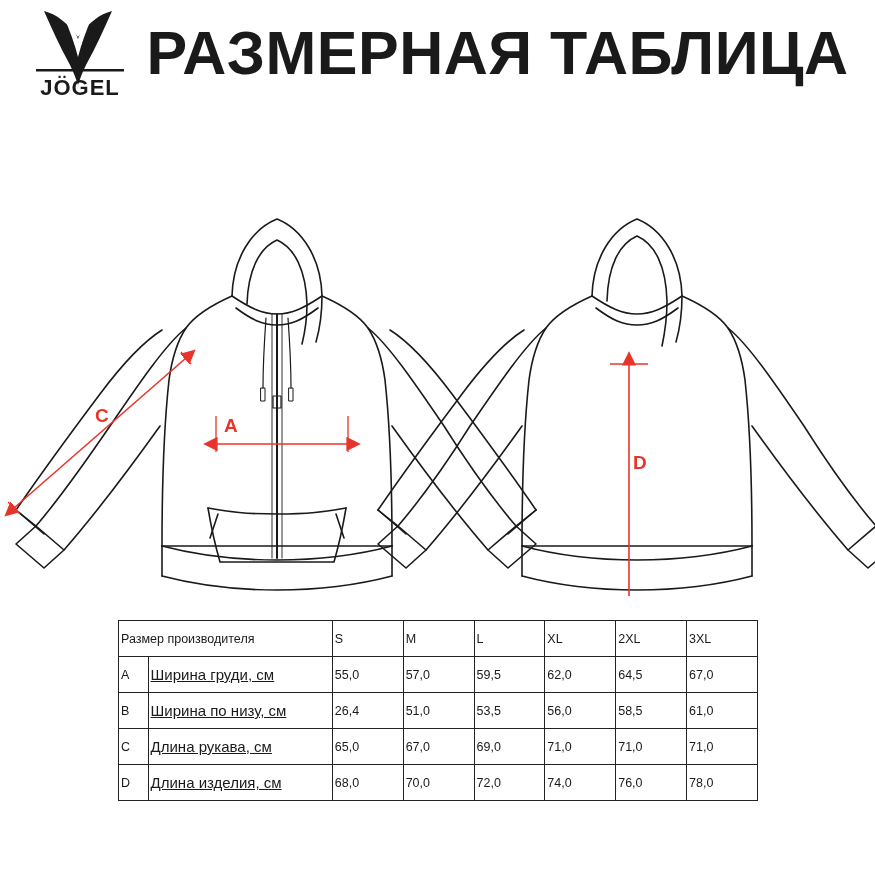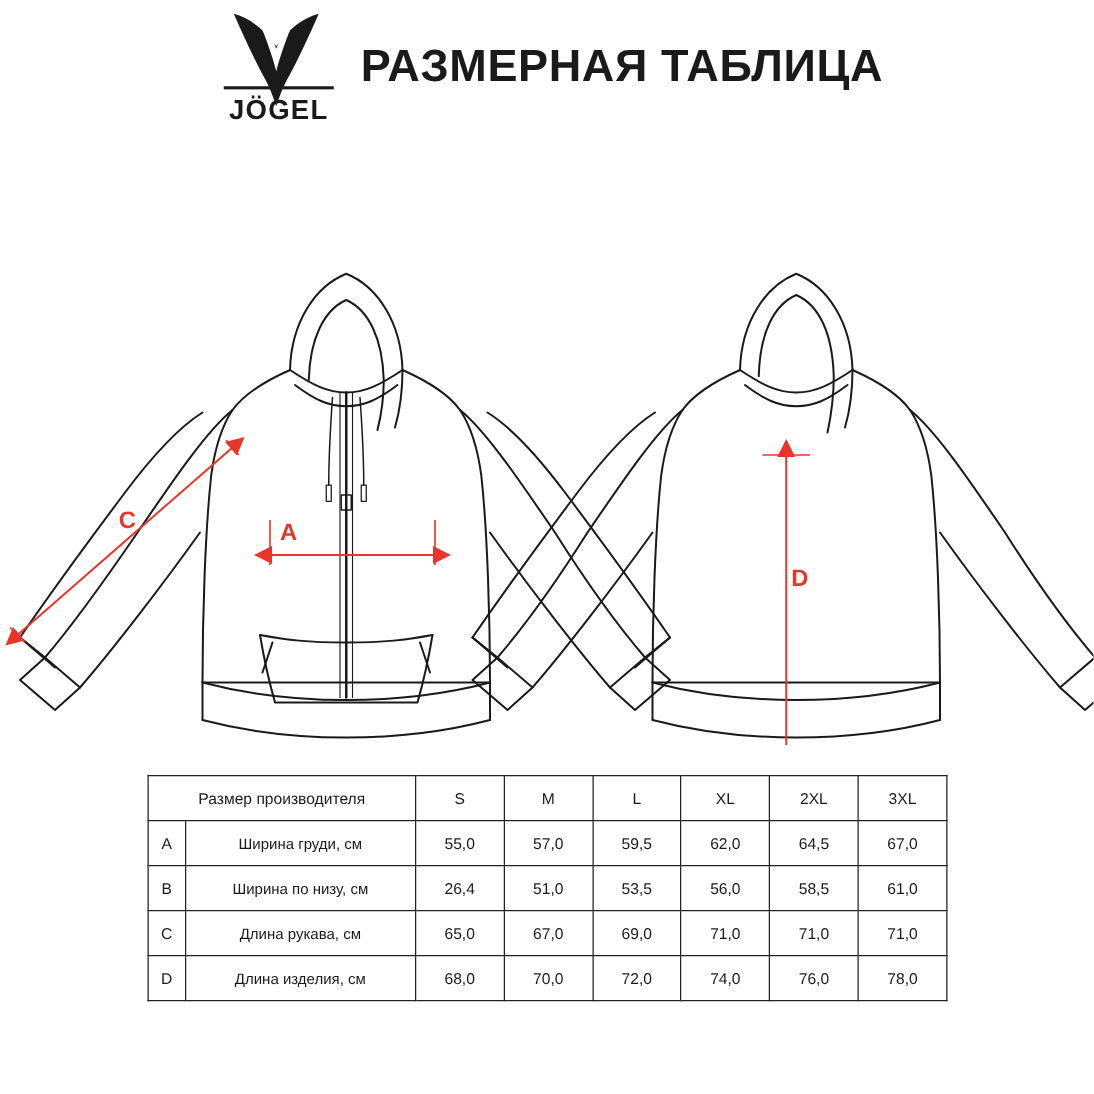--- a/index.html
+++ b/index.html
@@ -26,21 +26,21 @@
     height: 96px;
     box-sizing: border-box;
   }
   .logo {
     width: 108px;
     height: 92px;
     position: relative;
   }
   .logo svg { display: block; }
   .title {
-    font-size: 36px;
+    font-size: 61px;
     font-weight: bold;
     letter-spacing: 0.5px;
     color: #1a1a1a;
     white-space: nowrap;
     font-family: "Liberation Sans", sans-serif;
   }
 
   
   .illustration {
     position: relative;
@@ -58,37 +58,38 @@
     top: 620px;
     width: 640px;
   }
   table.size-table {
     border-collapse: collapse;
     width: 640px;
     font-size: 12.5px;
   }
   table.size-table td, table.size-table th {
     border: 1px solid #222;
-    text-align: center;
+    text-align: left;
     vertical-align: middle;
     height: 35px;
     font-weight: normal;
     padding: 0 2px;
     font-family: "Liberation Sans", sans-serif;
   }
   .lbl-col {
     width: 26px;
     font-weight: bold;
     font-size: 12.5px;
   }
   .name-col {
     text-align: left;
     padding-left: 12px;
     width: 190px;
-    font-size: 12px;
+    font-size: 15px;
+    text-decoration: underline;
   }
   .head-name-center {
     font-weight: bold;
     text-align: center;
     font-size: 12.5px;
   }
   .val-col { width: 70px; }
 </style>
 </head>
 <body>

